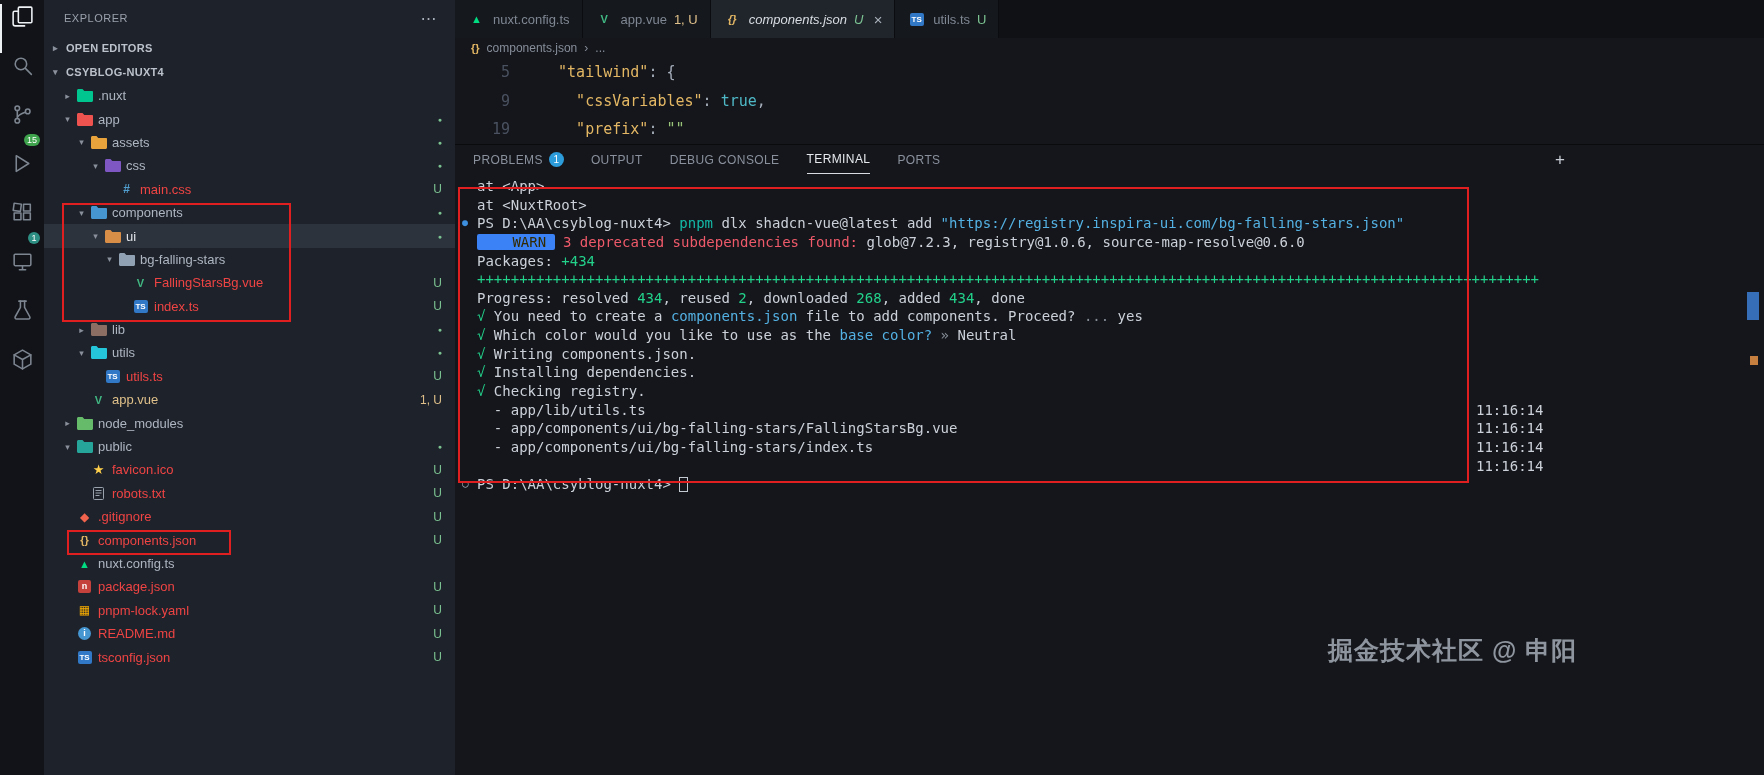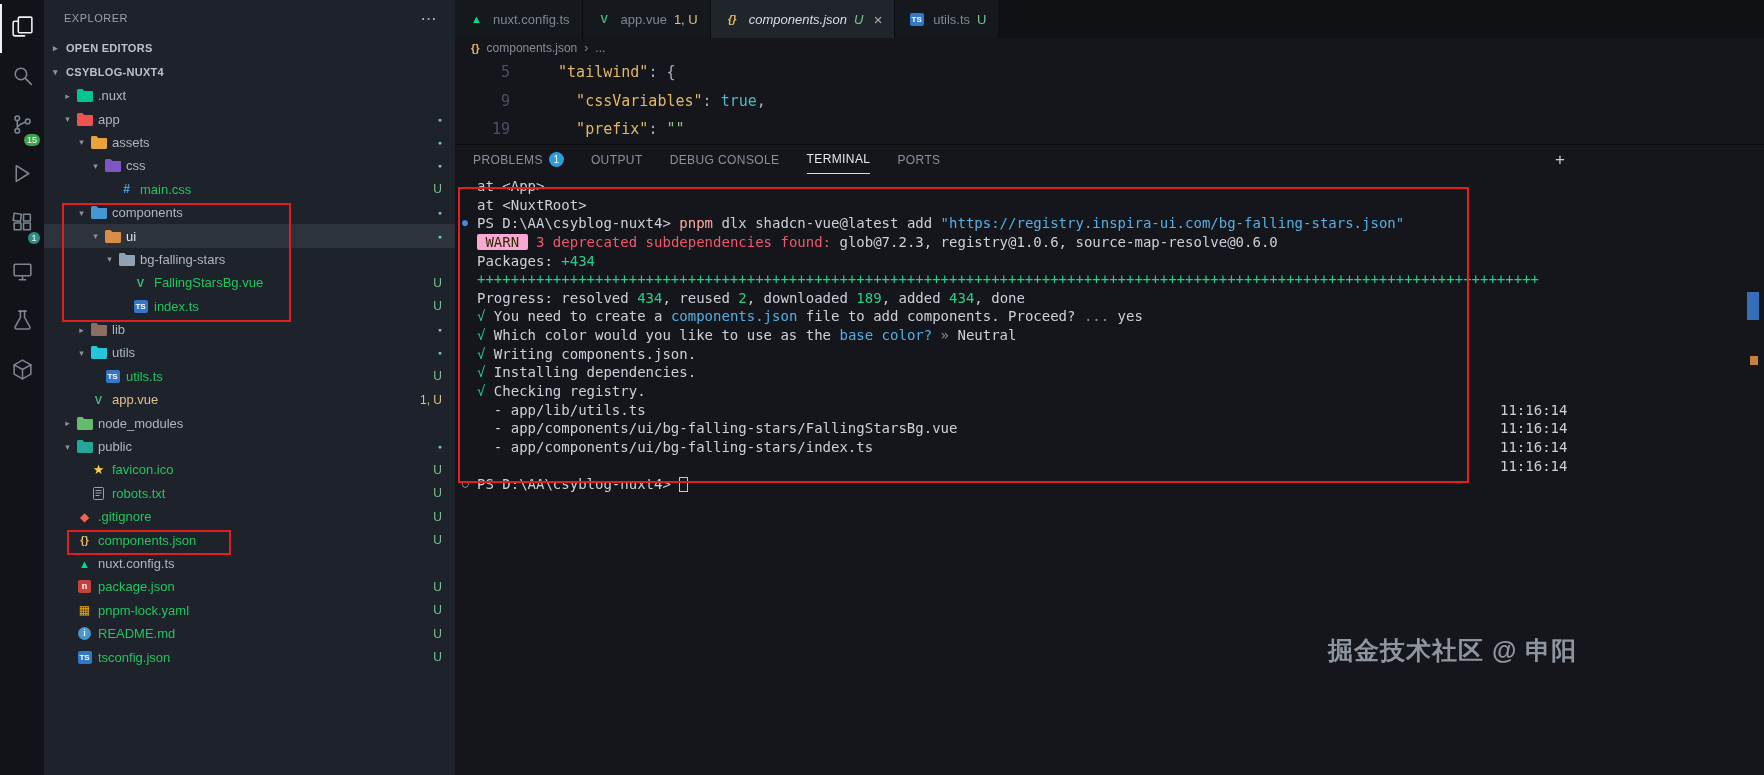--- a/index.html
+++ b/index.html
@@ -1,36 +1,36 @@
 <!DOCTYPE html>
 <html><head>
 <meta charset="utf-8">
 <style>
   * { box-sizing: border-box; margin: 0; padding: 0; }
   body { background:#0b0c0f; font-family:"Liberation Sans",sans-serif; }
   .window { position:relative; width:1764px; height:775px; display:flex; background:#14161b; overflow:hidden; color:#aab2bf; }
 
   
   .activity { width:44px; flex-shrink:0; background:#111318; display:flex; flex-direction:column; align-items:center; padding-top:4px; }
-  .act-item { position:relative; width:44px; height:49px; display:flex; align-items:center; justify-content:center; color:#7d8590; cursor:pointer; }
+  .act-item { position:relative; width:44px; height:49px; display:flex; align-items:flex-start; justify-content:center; color:#7d8590; cursor:pointer; }
   .act-item.active { color:#eef1f4; box-shadow:inset 2px 0 0 #eef1f4; }
   .act-badge { position:absolute; bottom:5px; right:4px; min-width:12px; padding:1px 3px; border-radius:8px; font-size:9px; line-height:10px; color:#fff; text-align:center; }
 
   
   .sidebar { width:411px; flex-shrink:0; background:#1e222a; display:flex; flex-direction:column; font-size:13px; overflow:hidden; }
   .sb-header { height:36px; flex-shrink:0; display:flex; align-items:center; justify-content:space-between; padding:0 18px 0 20px; font-size:11px; letter-spacing:.5px; color:#9aa1ac; }
   .sb-more { font-size:16px; cursor:pointer; color:#aab1bb; }
   .sb-section { height:24px; flex-shrink:0; display:flex; align-items:center; gap:3px; padding-left:4px; font-size:11px; font-weight:bold; color:#bcc2cb; letter-spacing:.3px; cursor:pointer; }
   .sb-section .chev { font-size:9px; }
   .trow { height:23.4px; display:flex; align-items:center; cursor:pointer; white-space:nowrap; }
   .trow.sel { background:#2d333d; }
   .chev { width:15px; flex-shrink:0; text-align:center; color:#8a919d; font-size:9px; }
   .fic { width:19px; flex-shrink:0; display:flex; align-items:center; justify-content:center; }
   .tlabel { margin-left:4px; color:#aeb6c2; }
-  .tlabel.git-u { color:#22c55e; }
+  .tlabel.git-u { color:#ef4444; }
   .tlabel.git-m { color:#dfc08a; }
   .sel .tlabel { color:#e0e4ea; }
   .gbadge { margin-left:auto; margin-right:13px; font-size:12px; color:#7cc392; }
   .gbadge.git-m { color:#dfc08a; }
   .gdot { margin-left:auto; margin-right:13px; font-size:7px; color:#7cc392; }
   .ts-ic { display:inline-block; width:14px; height:13px; background:#3178c6; color:#fff; font-size:8px; font-weight:bold; text-align:center; line-height:13px; border-radius:2px; }
   .info-ic { display:inline-block; width:13px; height:13px; background:#4596d1; color:#fff; border-radius:50%; font-size:9px; font-weight:bold; text-align:center; line-height:13px; }
   .npm-ic { display:inline-block; width:13px; height:13px; background:#c4423b; color:#fff; font-size:9px; font-weight:bold; text-align:center; line-height:13px; border-radius:2px; }
 
   
@@ -59,30 +59,30 @@
   .ptab.active { color:#e6e9ed; border-bottom:1px solid #d8dce2; }
   .pbadge { width:15px; height:15px; border-radius:50%; background:#2d9cdb; color:#fff; font-size:10px; display:flex; align-items:center; justify-content:center; }
   .panel-plus { position:absolute; left:1100px; top:5px; font-size:17px; color:#c9ced6; cursor:pointer; }
 
   
   .terminal { flex:1; position:relative; font-family:"DejaVu Sans Mono",monospace; font-size:14px; padding-top:3px; overflow:hidden; }
   .tline { height:18.65px; line-height:18.65px; padding-left:22px; white-space:pre; position:relative; color:#ccd1d9; }
   .c-d { color:#ccd1d9; }
   .c-g { color:#23d18b; }
   .c-r { color:#ef5a6a; }
-  .c-y { color:#fca5a5; }
+  .c-y { color:#14b8a6; }
   .c-b { color:#54b1e3; }
   .c-gy { color:#878e98; }
-  .c-warn { background:#f9a8d4; color:#332a00; border-radius:2px; }
+  .c-warn { background:#3b82f6; color:#332a00; border-radius:2px;padding-left:27px; }
   .c-ib { color:#54a3e8; font-weight:bold; }
   .deco { position:absolute; left:7px; font-size:10px; }
   .deco.cmd { color:#3d8fe0; }
   .deco.pr { color:#98a0ab; font-size:11px; }
   .cursor { display:inline-block; width:9px; height:15px; border:1px solid #c4cad2; vertical-align:-3px; }
-  .tstamp { position:absolute; left:1045px; color:#ccd1d9; }
+  .tstamp { position:absolute; left:1021px; color:#ccd1d9; }
 
   
   .anno { position:absolute; border:2px solid #e02020; pointer-events:none; }
   .watermark { position:absolute; left:1328px; top:634px; font-size:25px; font-weight:bold; color:#8f959e; letter-spacing:1px; pointer-events:none; }
   .ovr-blue { position:absolute; left:1747px; top:292px; width:12px; height:28px; background:#3a79c9; opacity:.9; }
   .ovr-orange { position:absolute; left:1750px; top:356px; width:8px; height:9px; background:#c77f3f; }
 </style>
 </head>
 <body>
 
@@ -455,21 +455,21 @@
         </div>
       <span class="panel-plus">+</span>
     </div>
     <div class="terminal">
         <div class="tline"><span class="c-d">at &lt;App&gt;</span></div>
         <div class="tline"><span class="c-d">at &lt;NuxtRoot&gt;</span></div>
         <div class="tline"><span class="deco cmd">●</span><span class="c-d">PS D:\AA\csyblog-nuxt4&gt; </span><span class="c-y">pnpm</span><span class="c-d"> dlx shadcn-vue@latest add </span><span class="c-b">"https://registry.inspira-ui.com/bg-falling-stars.json"</span></div>
         <div class="tline"><span class="c-warn"> WARN </span><span class="c-d"> </span><span class="c-r">3 deprecated subdependencies found:</span><span class="c-d"> glob@7.2.3, registry@1.0.6, source-map-resolve@0.6.0</span></div>
         <div class="tline"><span class="c-d">Packages: </span><span class="c-g">+434</span></div>
         <div class="tline"><span class="c-g">++++++++++++++++++++++++++++++++++++++++++++++++++++++++++++++++++++++++++++++++++++++++++++++++++++++++++++++++++++++++++++++</span></div>
-        <div class="tline"><span class="c-d">Progress: resolved </span><span class="c-g">434</span><span class="c-d">, reused </span><span class="c-g">2</span><span class="c-d">, downloaded </span><span class="c-g">189</span><span class="c-d">, added </span><span class="c-g">434</span><span class="c-d">, done</span></div>
+        <div class="tline"><span class="c-d">Progress: resolved </span><span class="c-g">434</span><span class="c-d">, reused </span><span class="c-g">2</span><span class="c-d">, downloaded </span><span class="c-g">268</span><span class="c-d">, added </span><span class="c-g">434</span><span class="c-d">, done</span></div>
         <div class="tline"><span class="c-g">√</span><span class="c-d"> You need to create a </span><span class="c-b">components.json</span><span class="c-d"> file to add components. Proceed? </span><span class="c-gy">... </span><span class="c-d">yes</span></div>
         <div class="tline"><span class="c-g">√</span><span class="c-d"> Which color would you like to use as the </span><span class="c-b">base color?</span><span class="c-d"> </span><span class="c-gy">»</span><span class="c-d"> Neutral</span></div>
         <div class="tline"><span class="c-g">√</span><span class="c-d"> Writing components.json.</span></div>
         <div class="tline"><span class="c-g">√</span><span class="c-d"> Installing dependencies.</span></div>
         <div class="tline"><span class="c-g">√</span><span class="c-d"> Checking registry.</span></div>
         <div class="tline"><span class="c-d">  - app/lib/utils.ts</span><span class="tstamp">11:16:14</span></div>
         <div class="tline"><span class="c-d">  - app/components/ui/bg-falling-stars/FallingStarsBg.vue</span><span class="tstamp">11:16:14</span></div>
         <div class="tline"><span class="c-d">  - app/components/ui/bg-falling-stars/index.ts</span><span class="tstamp">11:16:14</span></div>
         <div class="tline"><span class="tstamp">11:16:14</span></div>
         <div class="tline"><span class="deco pr">○</span><span class="c-d">PS D:\AA\csyblog-nuxt4&gt; </span><span class="cursor"></span></div>

